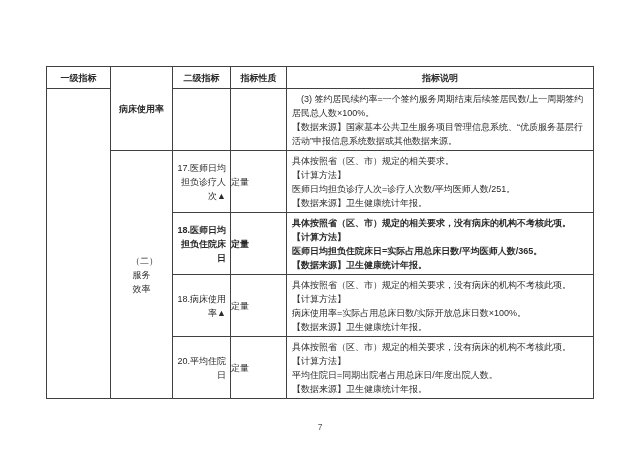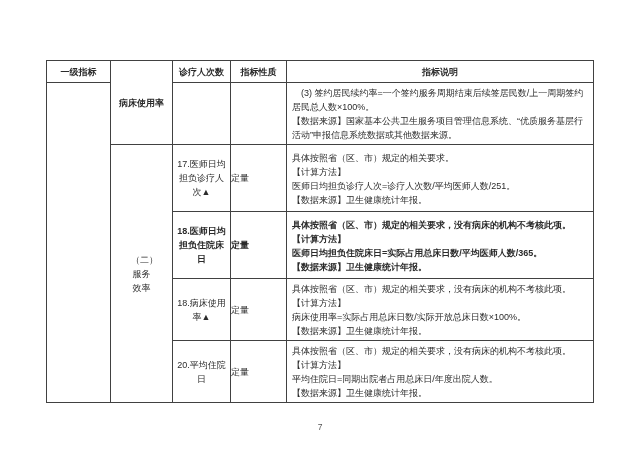--- a/index.html
+++ b/index.html
@@ -13,21 +13,21 @@
   }
   .page {
     position: absolute;
     left: 0; top: 0;
     width: 640px; height: 452px;
     background: #ffffff;
   }
   table.indicator-table {
     position: absolute;
     left: 46px;
-    top: 60px;
+    top: 66px;
     width: 547px;
     border-collapse: collapse;
     table-layout: fixed;
   }
   table.indicator-table td {
     border: 1px solid #414141;
     vertical-align: middle;
     font-size: 9px;
     line-height: 14px;
     color: #2b2b2b;
@@ -46,23 +46,23 @@
     vertical-align: middle;
   }
   td.c-level1 { vertical-align: top; }
   td.c-level2 {
     text-align: center;
     vertical-align: middle;
     padding: 0 20px;
     line-height: 15px;
   }
   td.c-indicator {
-    text-align: center;
+    text-align: right;
     vertical-align: middle;
-    padding: 12px 4px;
+    padding: 2px 4px;
     line-height: 15px;
   }
   td.c-nature {
     text-align: left;
     vertical-align: middle;
   }
   td.c-desc {
     text-align: left;
     vertical-align: top;
     padding: 3px 5px 2px 5px;
@@ -89,21 +89,21 @@
       <col style="width:64px">
       <col style="width:62px">
       <col style="width:58px">
       <col style="width:56px">
       <col style="width:307px">
     </colgroup>
     <tbody>
       <tr class="r-header">
         <td class="hdr">一级指标</td>
         <td class="hdr" rowspan="2">病床使用率</td>
-        <td class="hdr">诊疗人次数</td>
+        <td class="hdr">二级指标</td>
         <td class="hdr">指标性质</td>
         <td class="hdr">指标说明</td>
       </tr>
       <tr class="r-cont">
         <td class="c-level1" rowspan="5"></td>
         <td class="c-indicator"></td>
         <td class="c-nature"></td>
         <td class="c-desc">　(3) 签约居民续约率=一个签约服务周期结束后续签居民数/上一周期签约居民总人数×100%。
 【数据来源】国家基本公共卫生服务项目管理信息系统、“优质服务基层行活动”申报信息系统数据或其他数据来源。</td>
       </tr>

